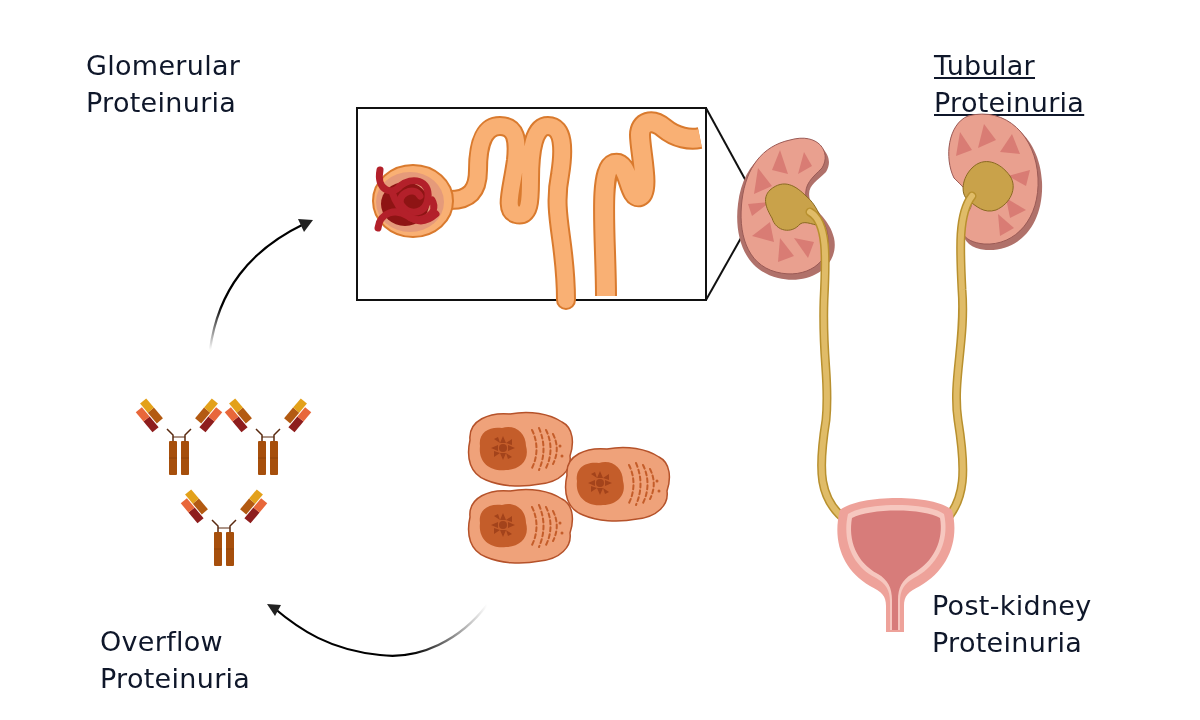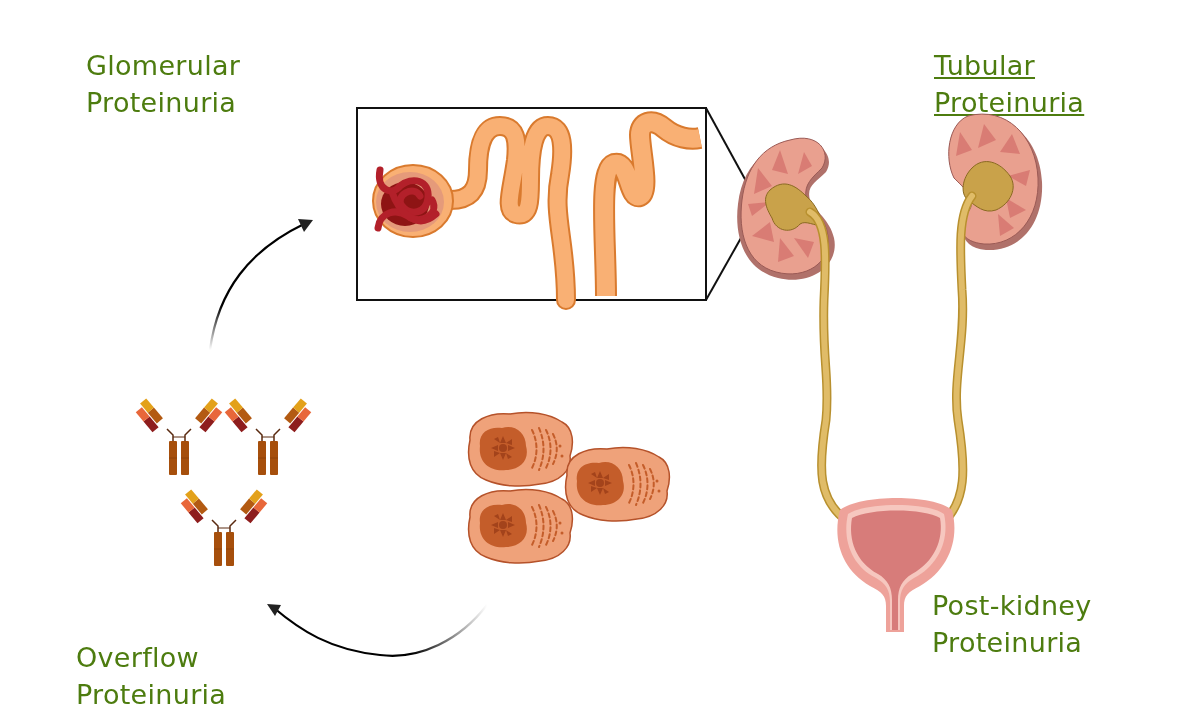--- a/index.html
+++ b/index.html
@@ -1,21 +1,21 @@
 <!DOCTYPE html>
 <html><head>
 <meta charset="utf-8">
 <style>
   html, body { margin: 0; padding: 0; background: #ffffff; }
   body { width: 1200px; height: 720px; position: relative; overflow: hidden; font-family: "DejaVu Sans", sans-serif; }
-  .label { position: absolute; color: #4d7c0f; font-size: 27px; line-height: 37px; font-weight: 500; letter-spacing: 0.3px; }
+  .label { position: absolute; color: #0f172a; font-size: 27px; line-height: 37px; font-weight: 500; letter-spacing: 0.3px; }
   .label span { display: block; }
   #lbl-glom { left: 86px; top: 47px; }
   #lbl-tub { left: 934px; top: 47px; text-decoration: underline; }
-  #lbl-over { left: 76px; top: 623px; margin-top: 16px; }
+  #lbl-over { left: 100px; top: 623px; }
   #lbl-post { left: 932px; top: 587px; }
   svg.art { position: absolute; left: 0; top: 0; }
 </style>
 </head>
 <body>
 
 <div class="label" id="lbl-glom">
   <span>Glomerular</span>
   <span>Proteinuria</span>
 </div>

